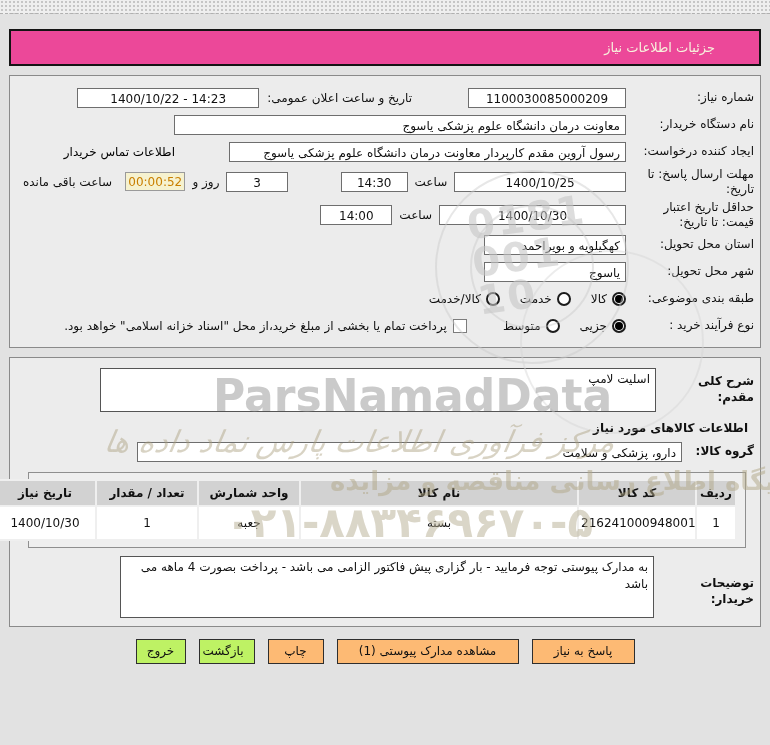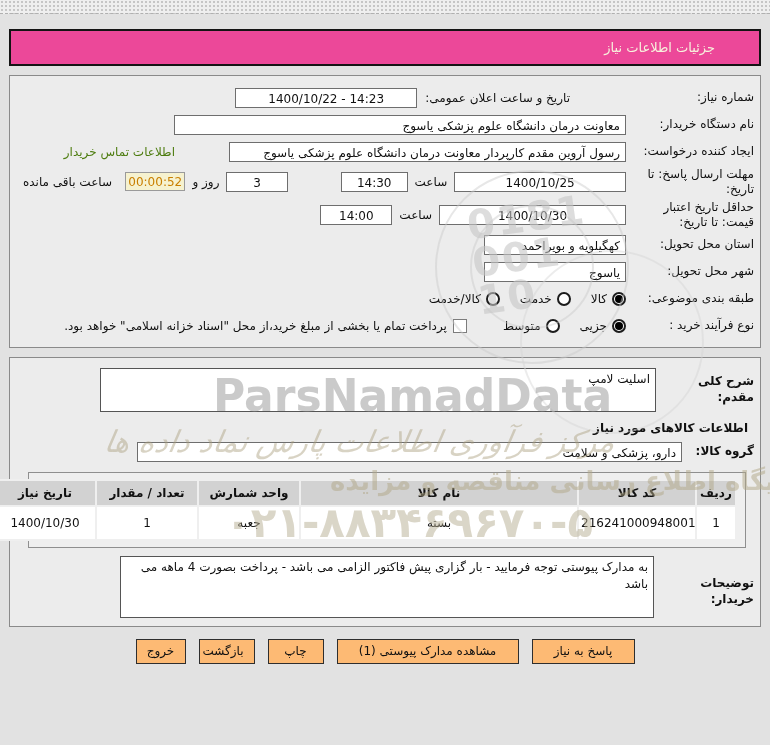--- a/index.html
+++ b/index.html
@@ -50,21 +50,21 @@
   .w72{width:72px;margin-left:27px;}
   .w65{width:66px;}
   .w140{width:142px;}
   .w545{width:545px;}
   .inline-lbl{margin:0 7px;white-space:nowrap;}
   .countdown{
     background:#f6f2cf;color:#c97f00;border:1px solid #9a9a9a;
     height:19px;line-height:19px;width:66px;text-align:center;
     margin-left:6px;box-sizing:border-box;
   }
-  .link{color:#4d7c0f;margin-right:54px;cursor:pointer;white-space:nowrap;}
+  .link{color:#000000;margin-right:54px;cursor:pointer;white-space:nowrap;}
 
   
   .radio{
     display:inline-block;width:14px;height:14px;border-radius:50%;
     border:2px solid #1c1c1c;background:#fff;box-sizing:border-box;
     vertical-align:middle;margin-left:5px;position:relative;
   }
   .radio.sel::after{
     content:"";position:absolute;inset:1px;border-radius:50%;background:#000;
   }
@@ -109,21 +109,21 @@
   .notes-row .blabel{width:100px;flex:0 0 100px;padding-left:4px;padding-top:20px;box-sizing:border-box;}
 
   
   .btn-row{display:flex;justify-content:center;gap:13px;margin-top:12px;}
   .btn{
     height:25px;line-height:23px;text-align:center;font-size:12px;
     border:1px solid #2e2e2e;box-sizing:border-box;padding:0 10px;cursor:pointer;
     white-space:nowrap;
   }
   .btn.green{background:#fdba74;}
-  .btn.pink{background:#fdba74;}
+  .btn.pink{background:#bef264;}
   .b-respond{width:103px;}
   .b-attach{width:182px;}
   .b-print{width:56px;}
   .b-back{width:56px;}
   .b-exit{width:50px;}
 
   
   .wm-layer{position:absolute;inset:0;pointer-events:none;z-index:60;}
   .wm{position:absolute;}
   .wm-circle{border:2px solid #c9c9c9;border-radius:50%;opacity:.45;}
@@ -151,20 +151,21 @@
 <div class="dotted-strip"></div>
 
 <div class="title-bar">
   <span>جزئیات اطلاعات نیاز</span>
 </div>
 
 <div class="box">
 
   <div class="frow">
     <div class="flabel">شماره نیاز:</div>
+    <div class="fvalue w155 center ltr">1100030085000209</div>
     <div class="flabel2">تاریخ و ساعت اعلان عمومی:</div>
     <div class="fvalue w180 center ltr">1400/10/22 - 14:23</div>
   </div>
 
   <div class="frow">
     <div class="flabel">نام دستگاه خریدار:</div>
     <div class="fvalue w450">معاونت درمان دانشگاه علوم پزشکی یاسوج</div>
   </div>
 
   <div class="frow">

